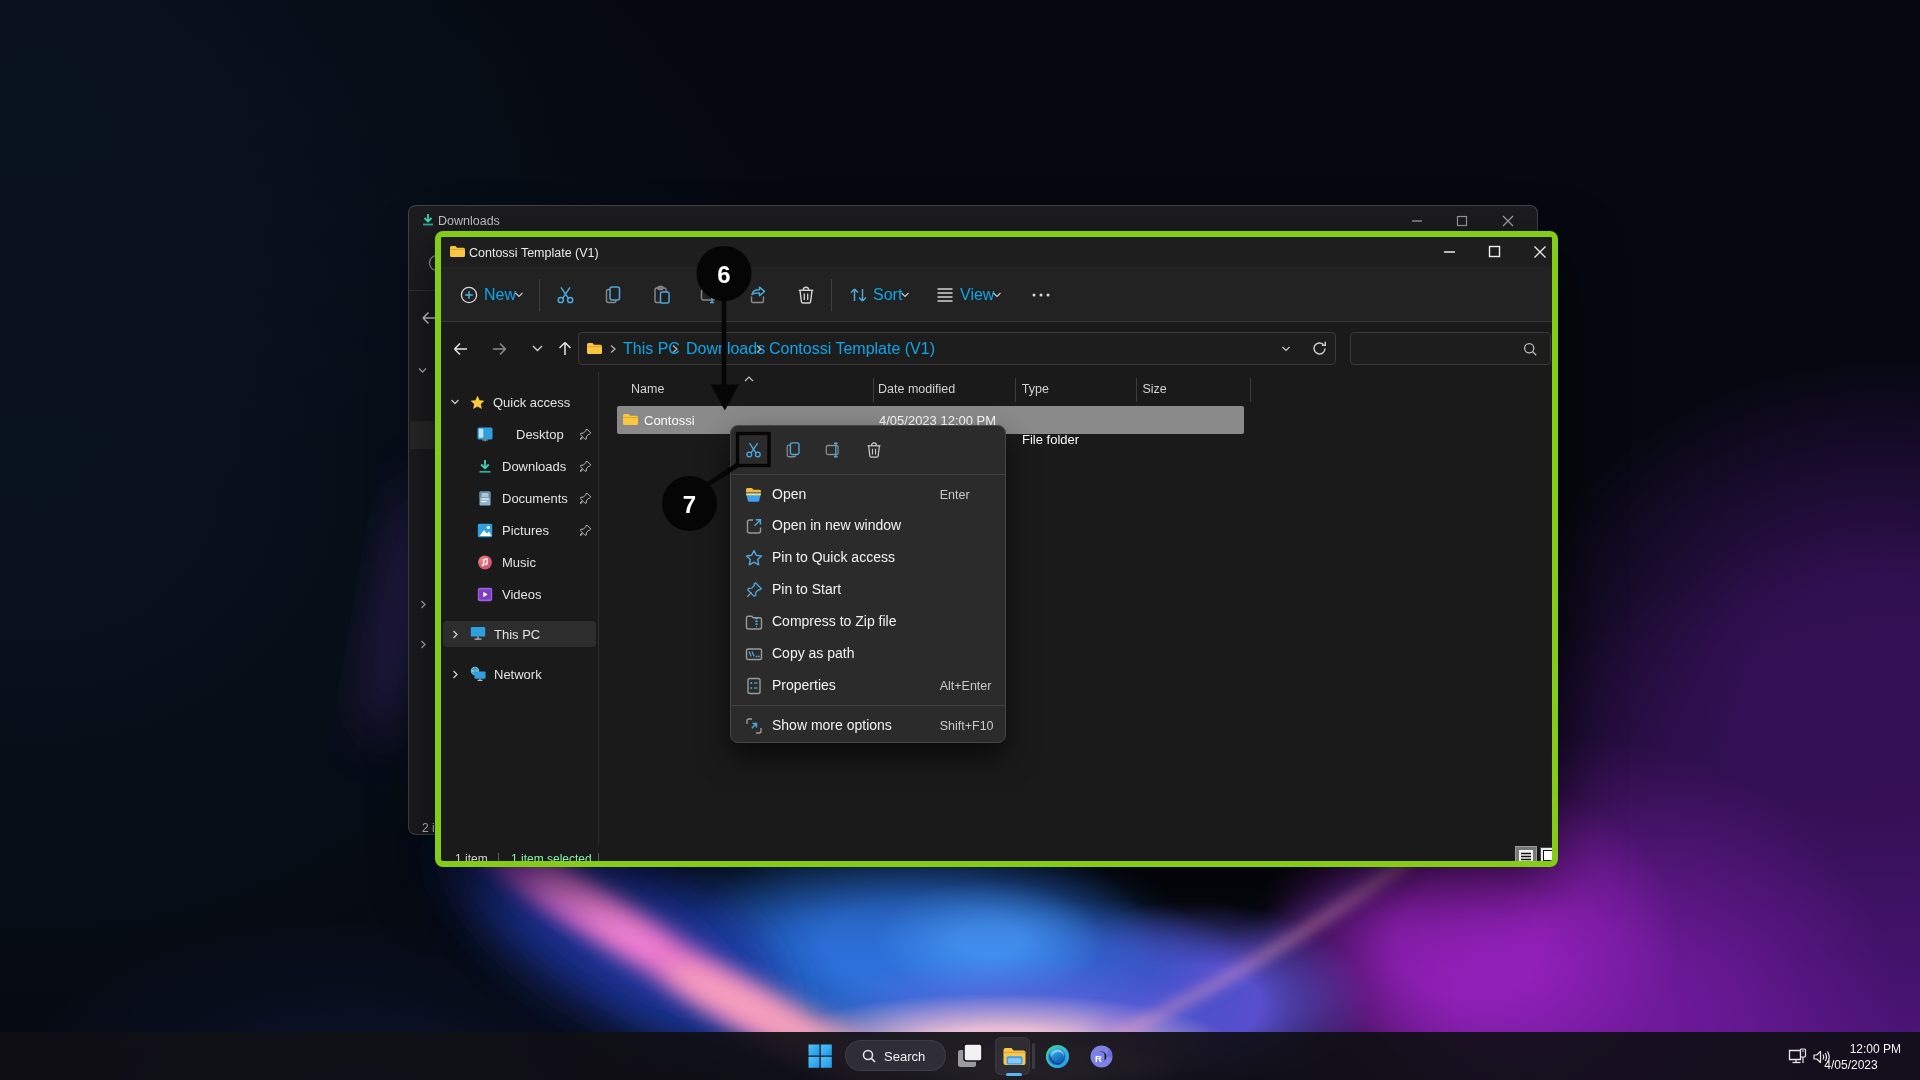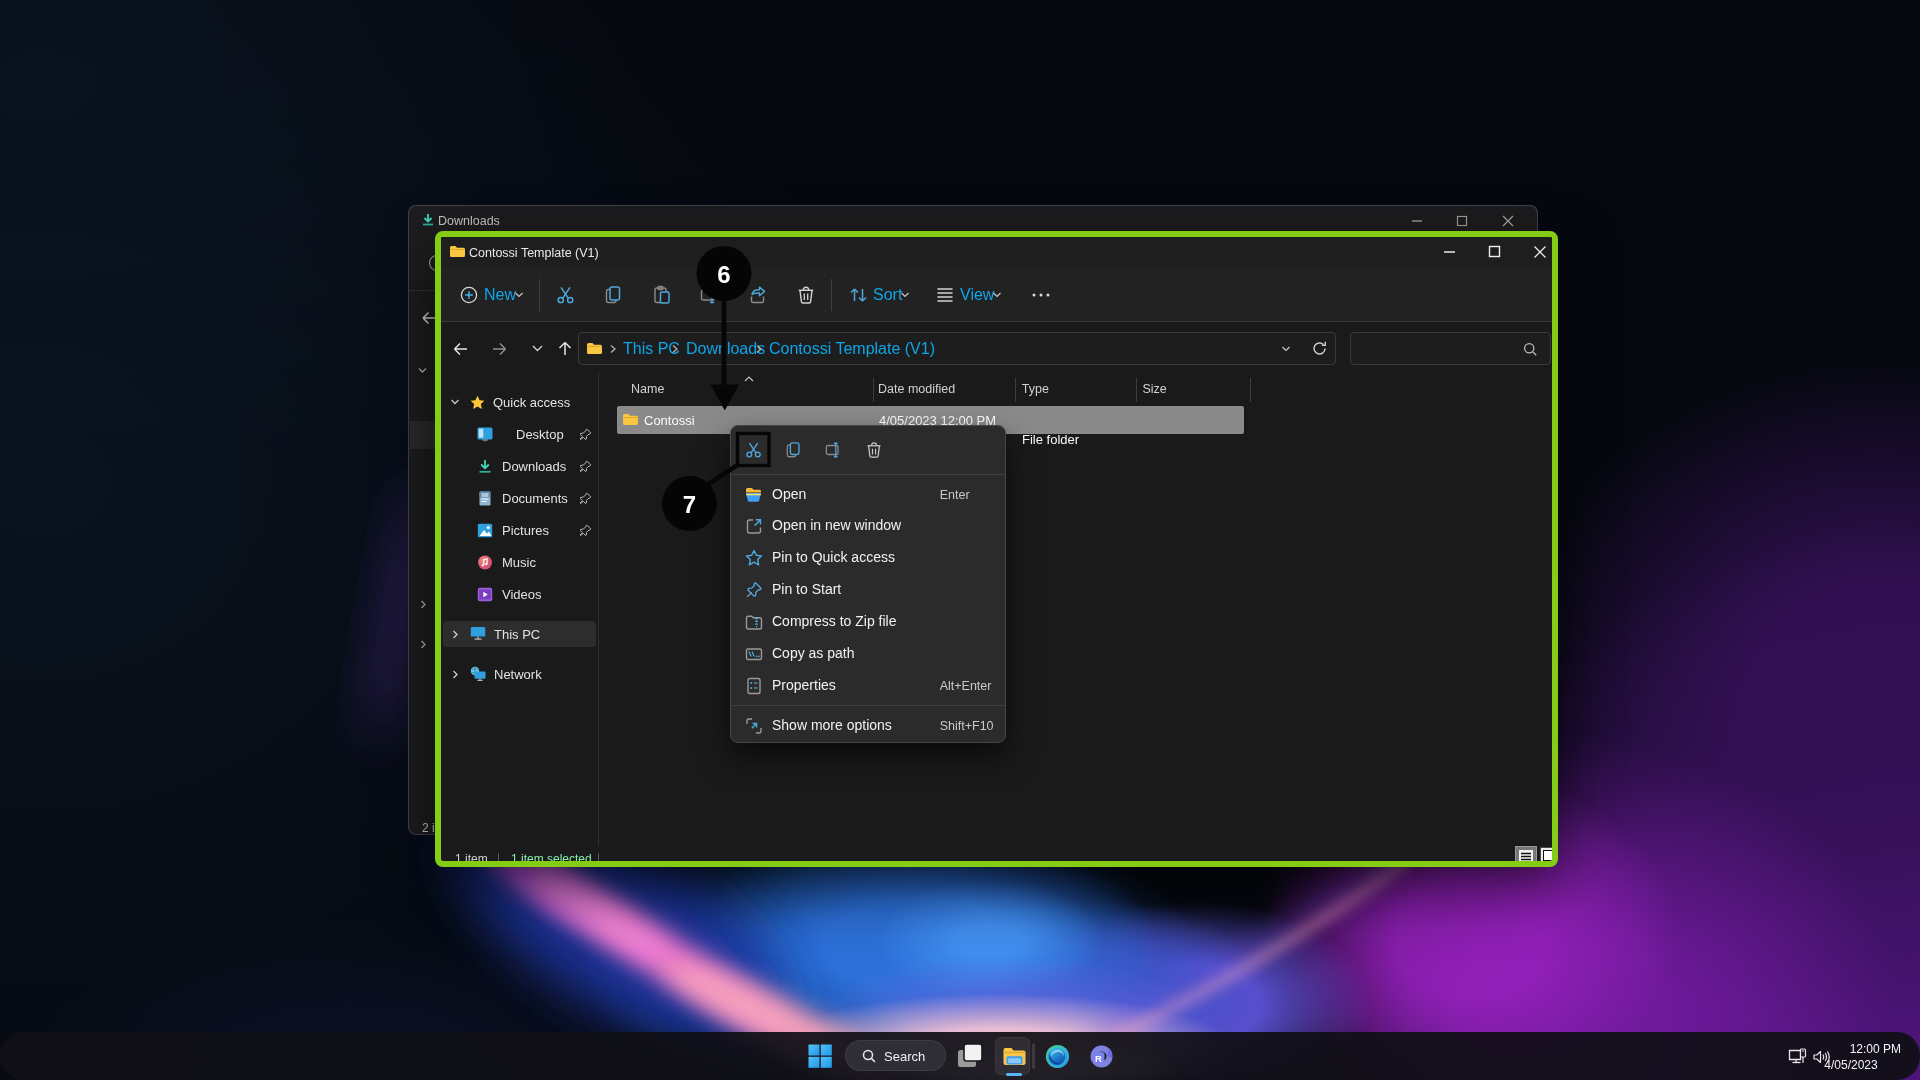--- a/index.html
+++ b/index.html
@@ -17,21 +17,21 @@
   .tbtxt{position:absolute;font-size:16px;color:#0ea5e9;line-height:15px;}
   .addr{position:absolute;top:95px;height:33px;background:#1d1d1d;border:1px solid #3a3a3a;border-radius:4px;}
   .sbrow{position:absolute;font-size:13px;color:#e2e2e2;line-height:16px;}
   .hdrtxt{position:absolute;font-size:12.5px;color:#d2d2d2;line-height:14px;}
   .rowtxt{position:absolute;font-size:13px;color:#fbfbfb;line-height:15px;}
   
   #ctx{position:absolute;left:730px;top:425px;width:276px;height:318px;background:#2b2b2b;border:1px solid #464646;border-radius:8px;box-shadow:0 14px 30px rgba(0,0,0,0.6);}
   .mi{position:absolute;left:41px;font-size:14px;color:#f2f2f2;line-height:17px;}
   .msc{position:absolute;left:208.7px;font-size:12.5px;color:#c9c9c9;line-height:15px;}
   
-  #taskbar{position:absolute;left:0;top:1032px;width:1920px;height:48px;background:rgba(16,15,21,0.93);border-radius:23px;}
+  #taskbar{position:absolute;left:0;top:1032px;width:1920px;height:48px;background:rgba(16,15,21,0.93);}
   .trtxt{position:absolute;font-size:12px;color:#f4f4f4;line-height:14px;text-align:right;}
 </style>
 </head>
 <body>
 <div id="desktop">
 
 <div class="abs" style="left:0;top:0;width:1920px;height:1080px;background-color:#05080f;background-image:
   radial-gradient(190px 36px ellipse at 1030px 1068px, rgba(253,238,242,0.95) 25%, rgba(253,238,242,0) 80%),
   radial-gradient(300px 70px ellipse at 1000px 1048px, rgba(240,194,212,0.95) 28%, rgba(240,194,212,0) 78%),
   radial-gradient(260px 85px ellipse at 1010px 1022px, rgba(104,104,228,0.65) 25%, rgba(104,104,228,0) 78%),

